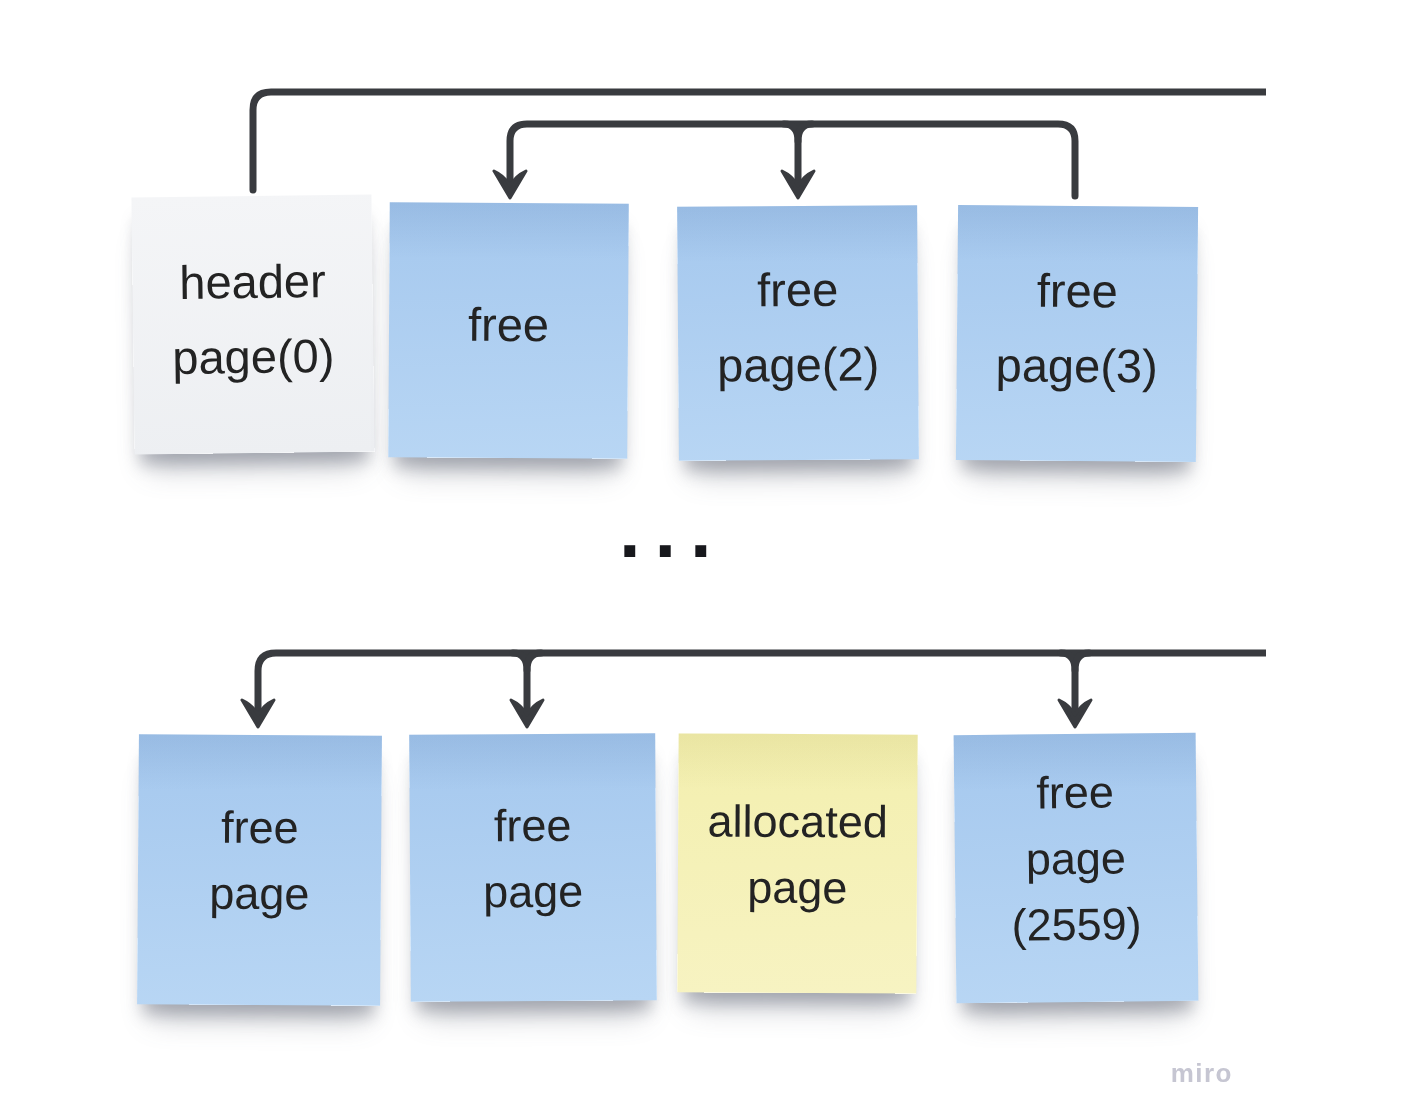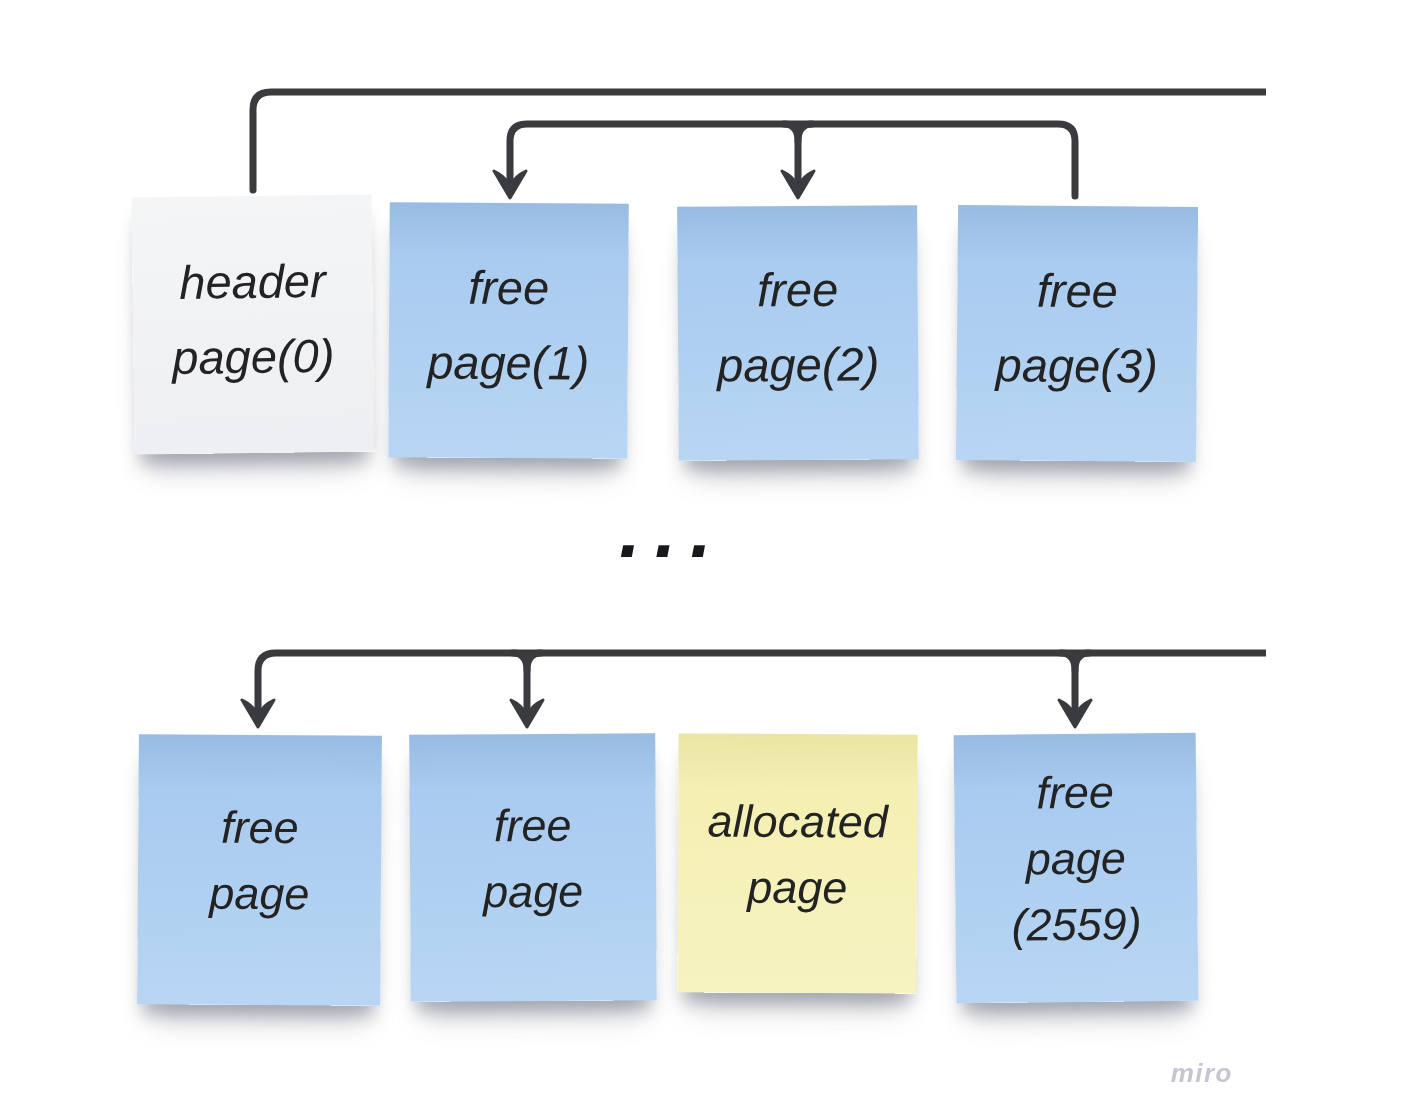--- a/index.html
+++ b/index.html
@@ -2,21 +2,20 @@
 <html style="--background: #ffffff; --line: #393b3f; --text: #232323; --blue_top: #a5c8ee; --blue_bottom: #b8d6f4; --header_top: #f4f5f7; --header_bottom: #edeff2; --yellow_top: #f3efae; --yellow_bottom: #f7f3c2; --dots: #17181c; --watermark: #c6c6d2;"><head>
 <meta charset="utf-8">
 <style>
   html,body{margin:0;padding:0;background:#ffffff;}
   .board{
     position:relative;
     width:1266px;height:1115px;
     background:var(--background,#ffffff);
     overflow:hidden;
     font-family:"Liberation Sans","DejaVu Sans",sans-serif;
-    font-style:italic;
   }
   .connectors{position:absolute;left:0;top:0;z-index:1;}
   .ln{
     fill:none;
     stroke:var(--line,#393b3f);
     stroke-width:7;
     stroke-linecap:round;
     stroke-linejoin:round;
   }
   .ah{
@@ -97,21 +96,20 @@
     <path class="ah" d="M 798,198 L 782,171 Q 793,176 798,186 Q 803,176 814,171 Z"></path>
   </svg>
 
   <div class="note gray two-line" style="left:133px;top:196px;width:240px;height:245px;transform:rotate(-0.7deg);">
     <div class="note-line">header</div>
     <div class="note-line">page(0)</div>
   </div>
 
   <div class="note blue two-line" style="left:389px;top:203px;width:239px;height:243px;transform:rotate(0.35deg);">
     <div class="note-line">free</div>
-    <div class="note-line">page(1)</div>
   </div>
 
   <div class="note blue two-line" style="left:678px;top:206px;width:240px;height:242px;transform:rotate(-0.4deg);">
     <div class="note-line">free</div>
     <div class="note-line">page(2)</div>
   </div>
 
   <div class="note blue two-line" style="left:957px;top:206px;width:240px;height:243px;transform:rotate(0.5deg);">
     <div class="note-line">free</div>
     <div class="note-line">page(3)</div>

